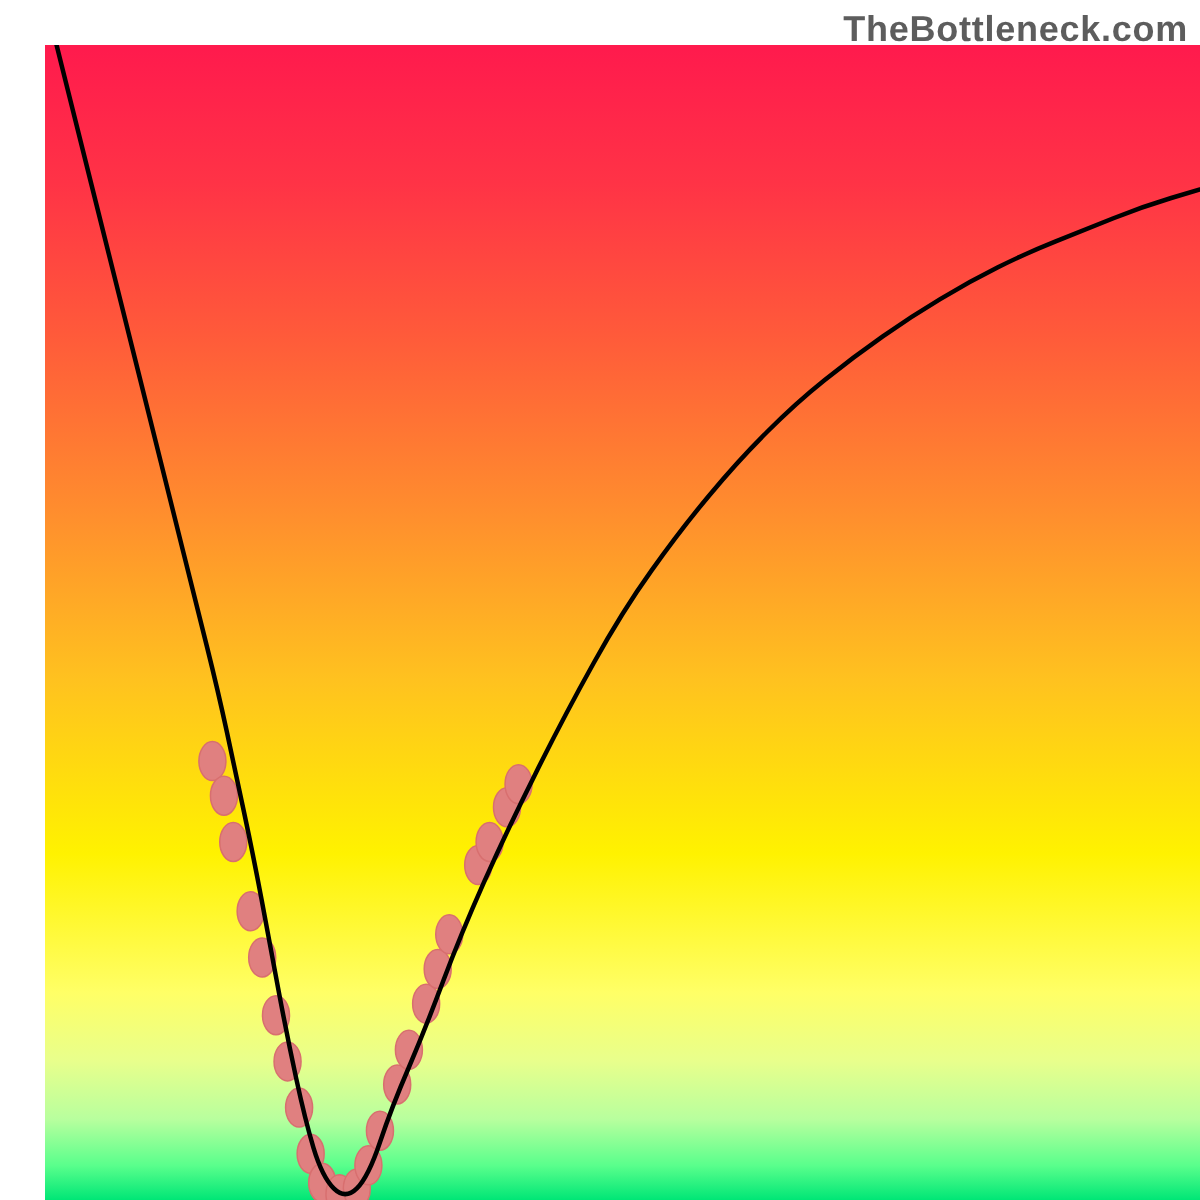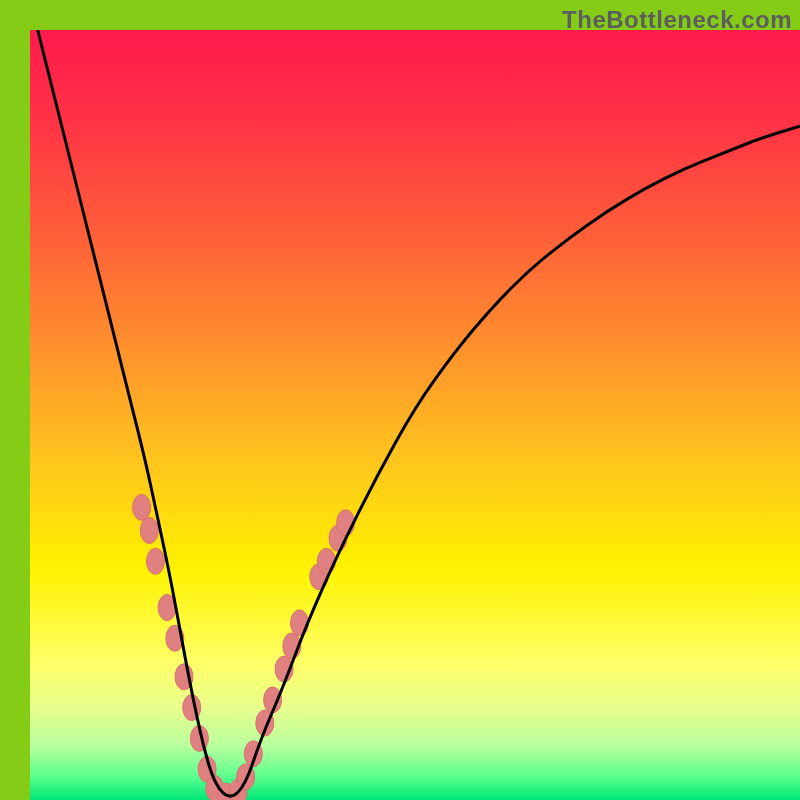--- a/index.html
+++ b/index.html
@@ -8,21 +8,21 @@
     width: 800px;
     height: 800px;
     overflow: hidden;
     background: #000;
     font-family: Arial, Helvetica, sans-serif;
   }
   .frame {
     position: relative;
     width: 800px;
     height: 800px;
-    background: #84cc16;
+    background: #ffffff;
   }
   .plot-area {
     position: absolute;
     left: 30px;
     top: 30px;
     width: 770px;
     height: 770px;
     overflow: hidden;
   }
   .gradient {

